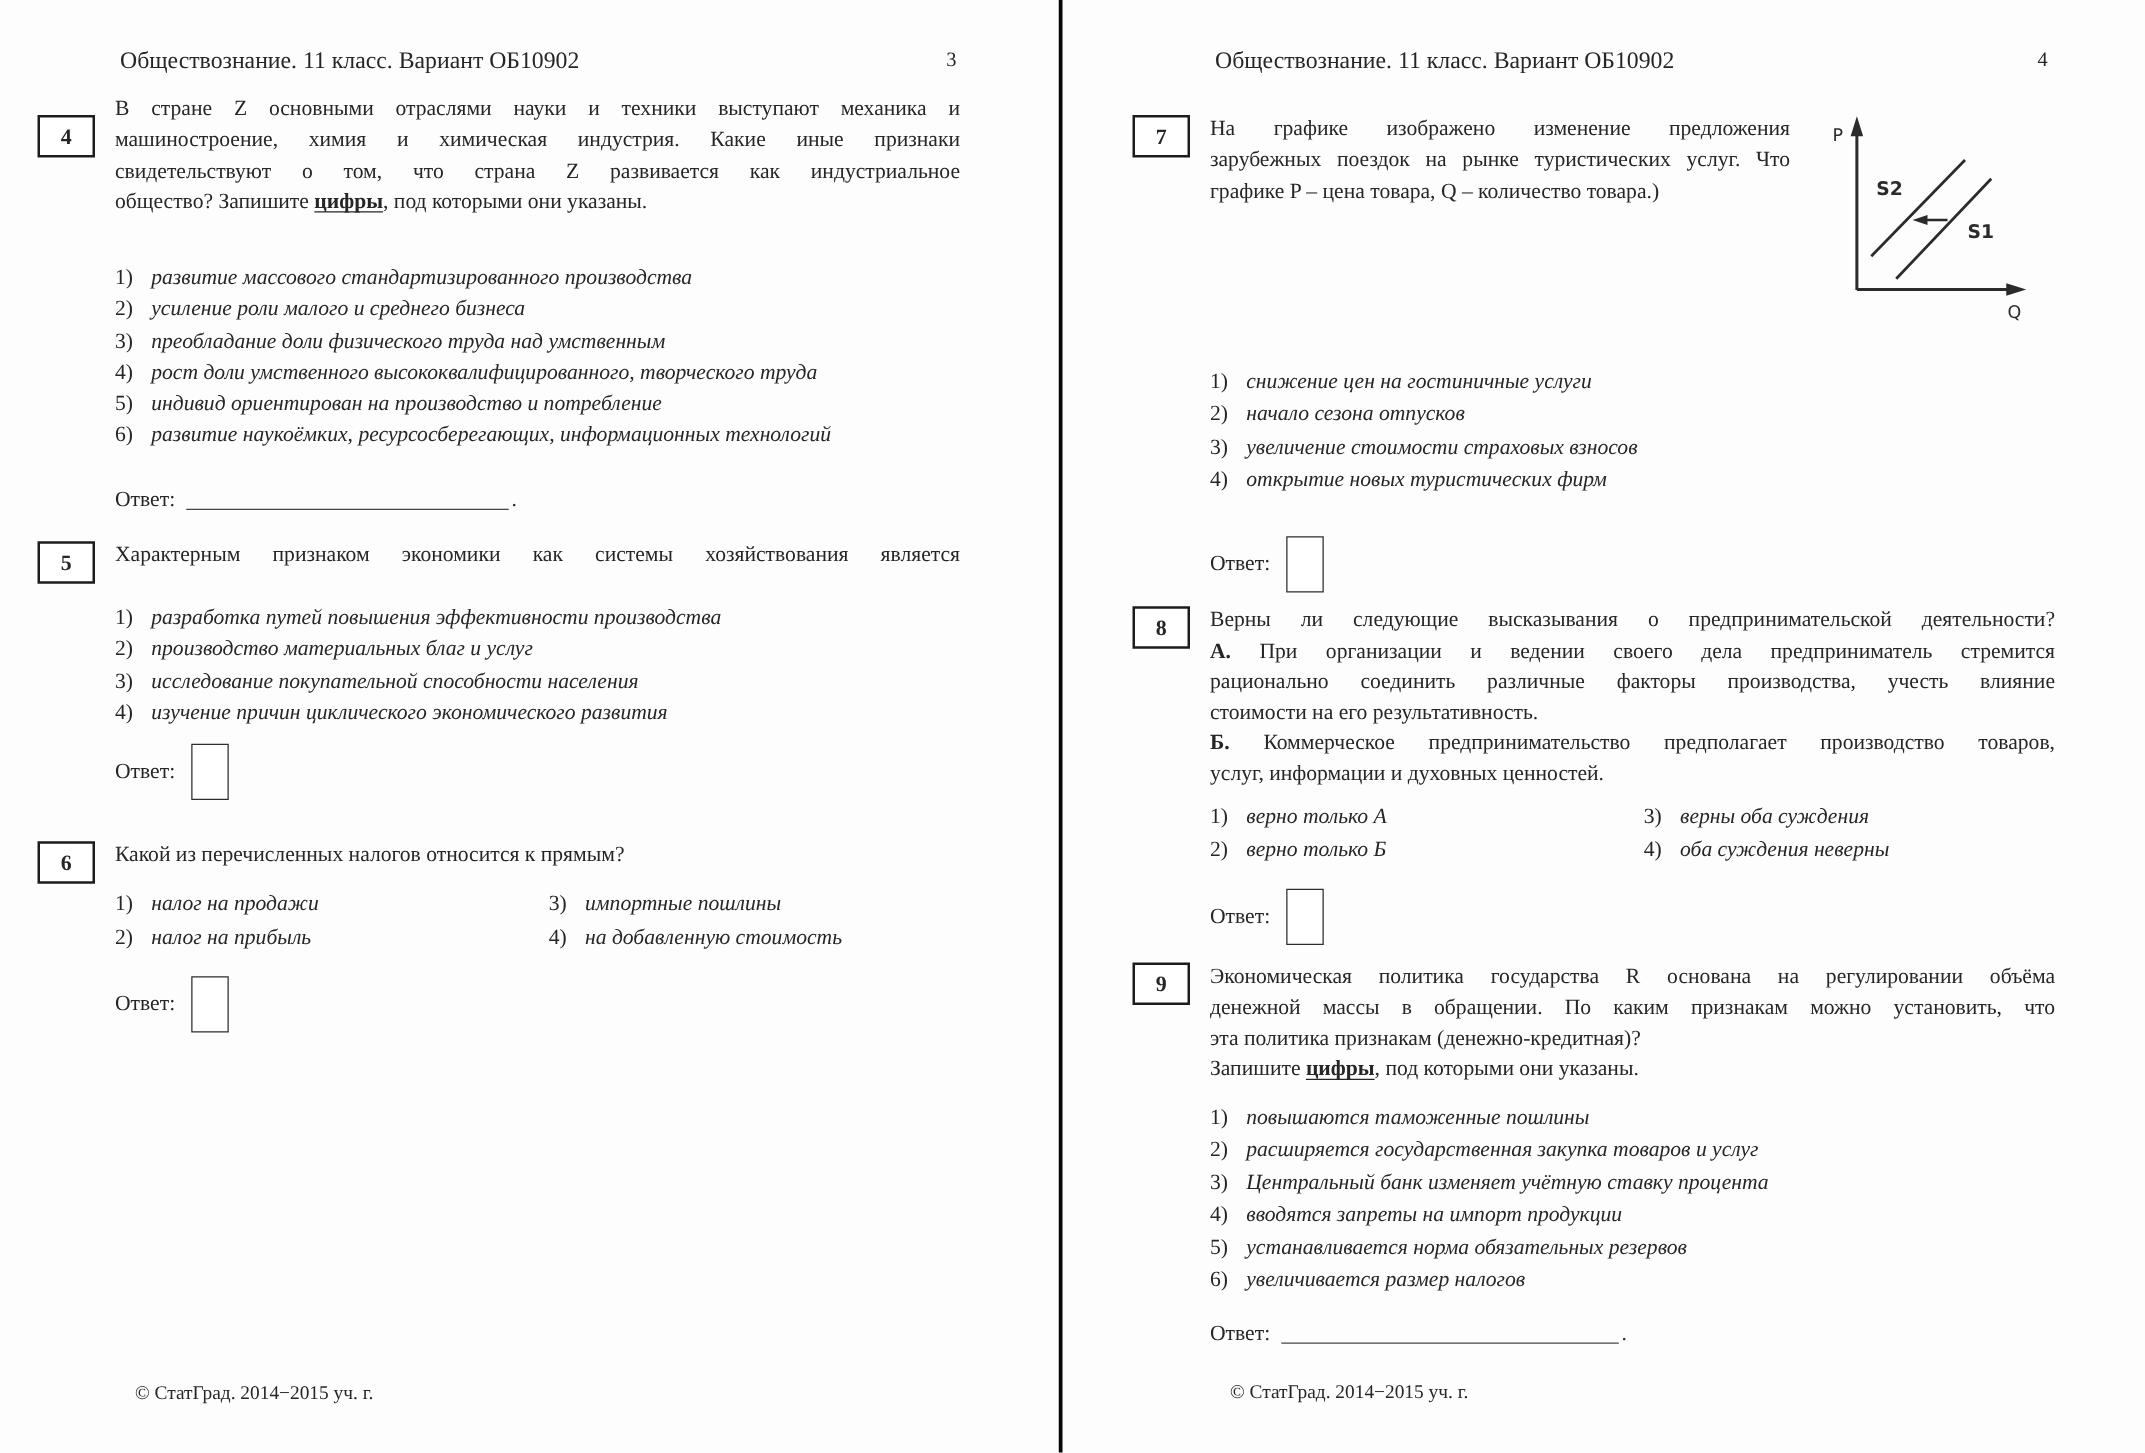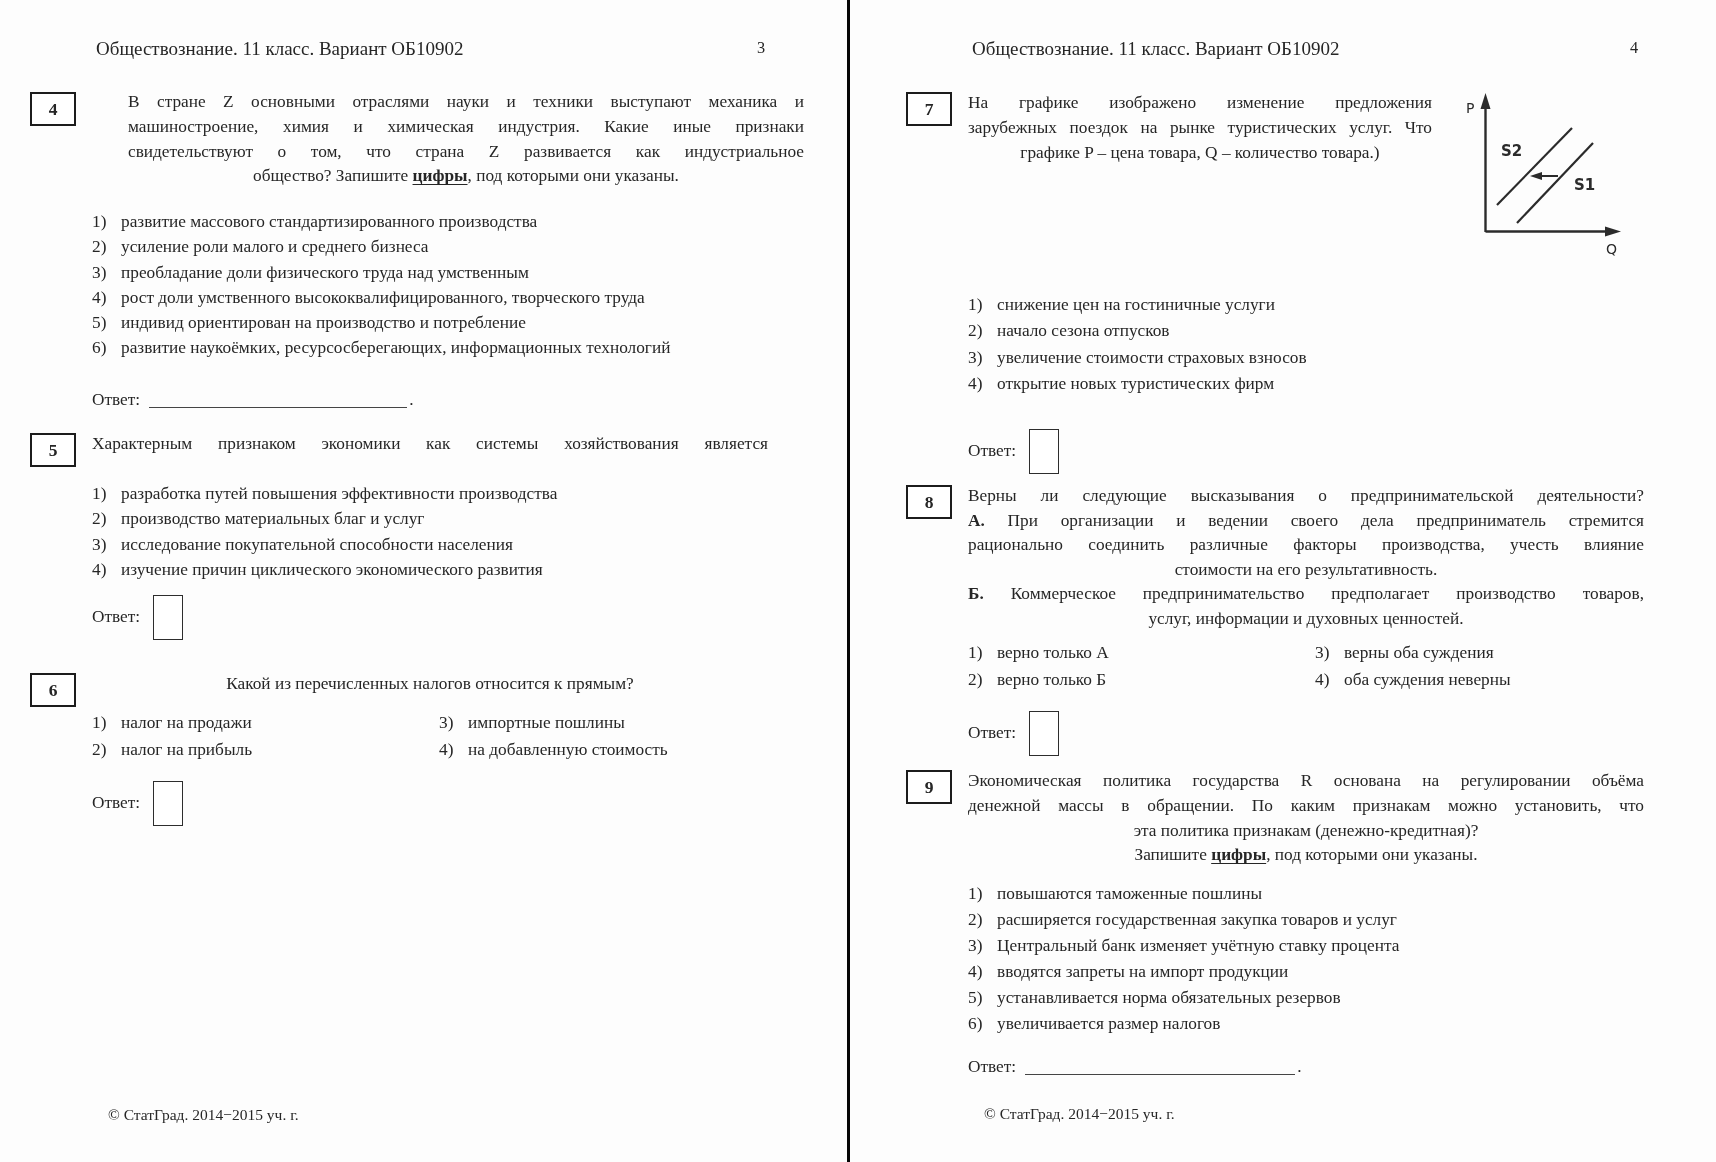--- a/index.html
+++ b/index.html
@@ -13,27 +13,27 @@
   #divider{position:absolute;left:847px;top:0;width:3px;height:1162px;background:#060606;}
   .hdr{font-size:19px;white-space:nowrap;}
   .pgnum{font-size:16.3px;}
   .qbox{
     width:42px;height:30px;border:2px solid #1c1c1c;
     text-align:center;line-height:30px;font-weight:bold;font-size:17.5px;
     background:#fff;
   }
   .tb{font-size:17.3px;line-height:24.8px;}
   .jl{text-align:justify;text-align-last:justify;}
-  .ln{text-align:center;}
+  .ln{text-align:left;}
   .bu{font-weight:bold;text-decoration:underline;text-underline-offset:2.5px;}
   .blab{font-weight:bold;}
   .opts{font-size:17.3px;}
   .opt{display:flex;}
   .onum{flex:none;width:29px;}
-  .otext{flex:1;}
+  .otext{flex:1;font-style:italic;}
   .optgrid{display:grid;font-size:17.3px;}
   .ansrow{display:flex;align-items:flex-end;font-size:17.3px;}
   .ansrow-box{display:flex;align-items:center;font-size:17.3px;height:46px;}
   .ansbox{width:28px;height:43px;border:1.5px solid #2d2d2d;margin-left:13px;background:#fff;}
   .ansline{flex:none;border-bottom:1.6px solid #454545;width:258px;height:20px;margin:0 2px 2px 9px;}
   .ansline.wide{width:270px;}
   .ftr{font-size:15.5px;white-space:nowrap;}
   svg text{font-family:"DejaVu Sans","Liberation Sans",sans-serif;}
   .axlab{font-size:14px;fill:#2b2b2b;}
   .slab{font-size:15px;font-weight:bold;fill:#2b2b2b;}
@@ -41,21 +41,21 @@
 </head>
 <body>
 
 <div class="page" style="left:0;width:847px;">
 
   <div class="abs hdr" style="left:96px;top:38px;">Обществознание. 11 класс. Вариант ОБ10902</div>
   <div class="abs pgnum" style="left:757px;top:38px;">3</div>
 
   <div class="abs" style="left:0;top:0;">
     <div class="abs qbox" style="left:30px;top:92px;">4</div>
-    <div class="abs tb" style="left:92px;top:90px;width:676px;margin-left:36px;">
+    <div class="abs tb" style="left:92px;top:75px;width:676px;">
       <div class="jl">В стране Z основными отраслями науки и техники выступают механика и</div>
       <div class="jl">машиностроение, химия и химическая индустрия. Какие иные признаки</div>
       <div class="jl">свидетельствуют о том, что страна Z развивается как индустриальное</div>
       <div class="ln"><span>общество? Запишите </span><span class="bu">цифры</span><span>, под которыми они указаны.</span></div>
     </div>
     <div class="abs opts" style="left:92px;top:209px;width:676px;line-height:25.3px;">
       <div class="opt">
           <span class="onum">1)</span>
           <span class="otext">развитие массового стандартизированного производства</span>
         </div>

